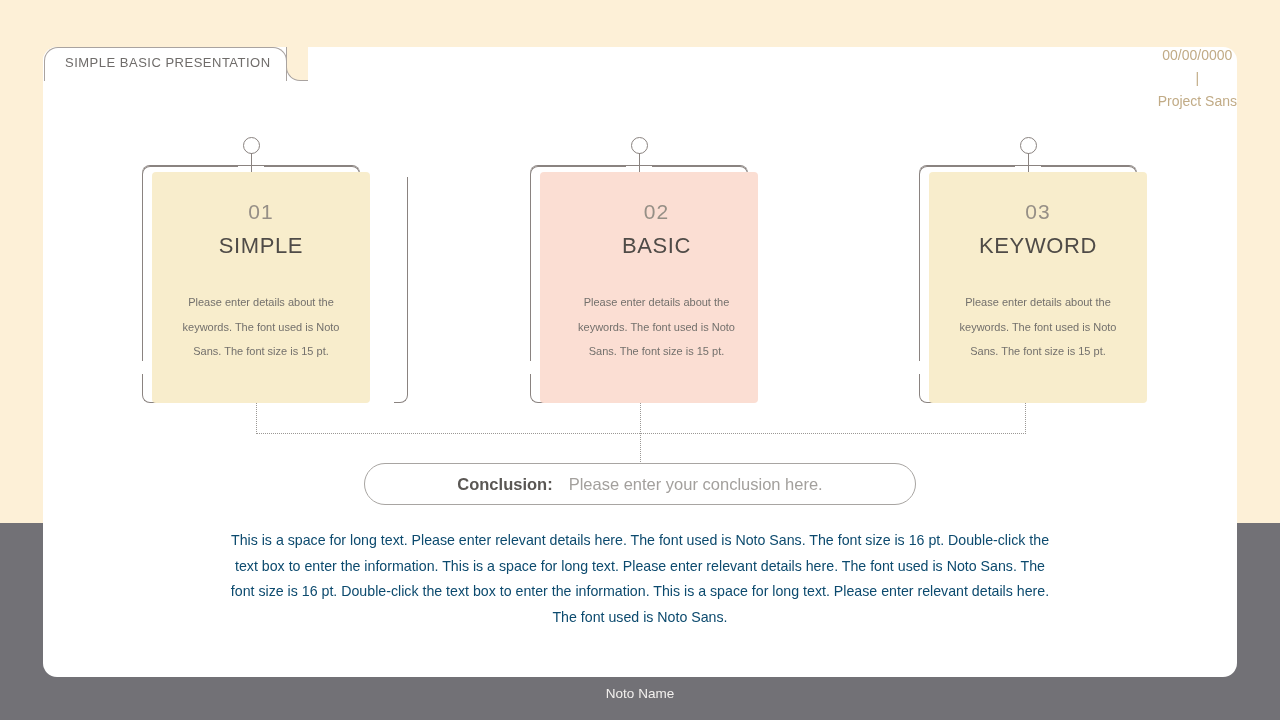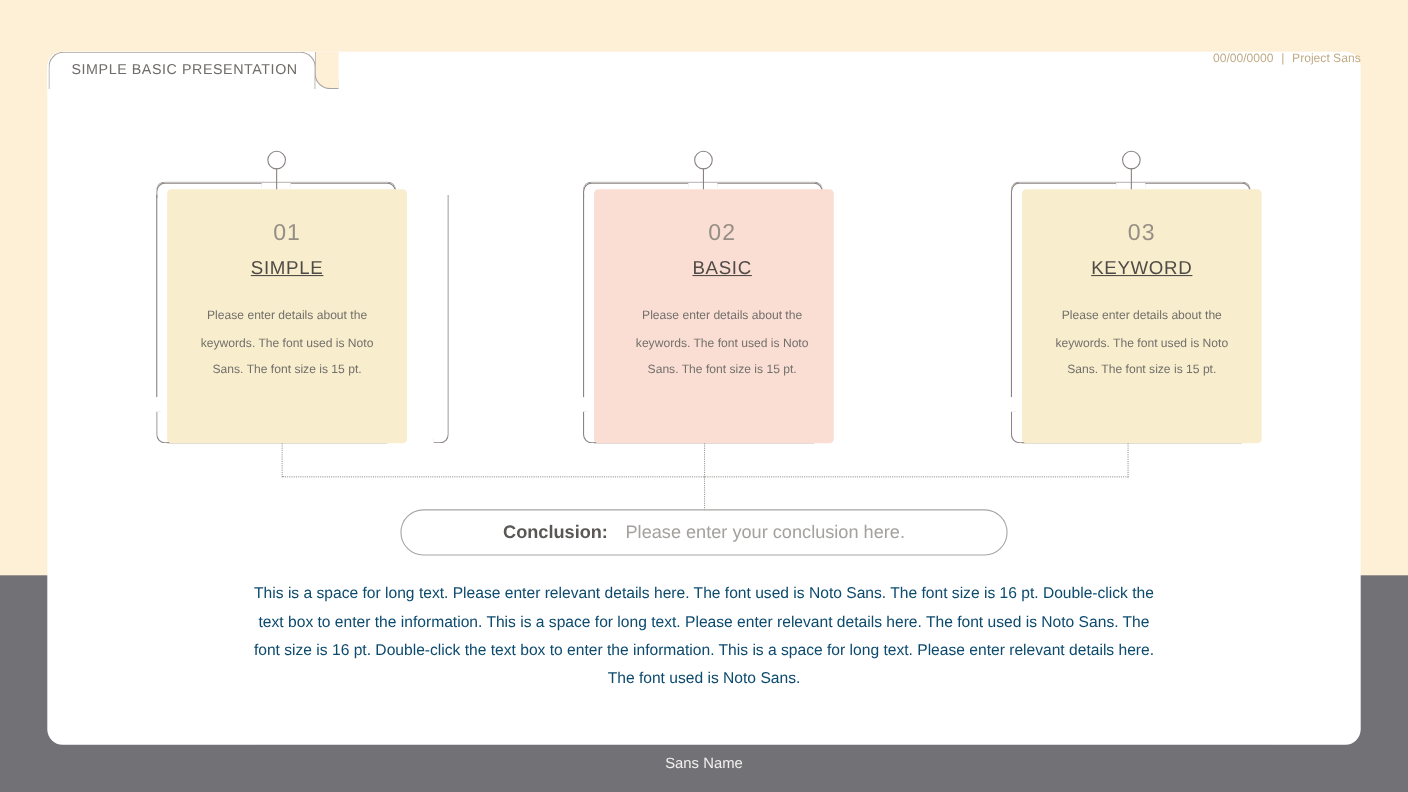--- a/index.html
+++ b/index.html
@@ -80,25 +80,26 @@
     border-top-right-radius: 14px;
     box-sizing: border-box;
   }
 
   
   .header-meta {
     position: absolute;
     right: 43px; top: 47px;
     height: 26px;
     display: flex;
-    align-items: flex-start;
+    align-items: center;
     gap: 7px;
-    font-size: 11px;
+    font-size: 14px;
     color: #c1ab86;
     white-space: nowrap;
+    flex-direction: column;
   }
   .header-sep { color: #c1ab86; }
 
   
   .card {
     position: absolute;
     top: 165px;
     width: 218px; height: 238px;
   }
   .card-1 { left: 142px; padding-left: 48px; }
@@ -174,26 +175,25 @@
   .fill-pink  { background: #fbded3; padding-left: 15px; }
 
   .card-num {
     font-size: 21px;
     color: #968f86;
     letter-spacing: 1px;
     line-height: 1;
     margin-bottom: 13px;
   }
   .card-title {
-    font-size: 17px;
+    font-size: 22px;
     color: #4f4b47;
     letter-spacing: 0.6px;
     line-height: 1;
-    margin-bottom: 23px;
-    text-decoration: underline;
+    margin-bottom: 33px;
   }
   .card-body {
     font-size: 11px;
     line-height: 24.5px;
     color: #73706c;
     text-align: center;
     width: 182px;
   }
 
   
@@ -355,13 +355,13 @@
 <div class="conn conn-h" style="left:256px; top:433px; width:770px;"></div>
 <div class="conn conn-v" style="left:640px; top:433px; height:31px;"></div>
 
 <div class="pill">
   <span class="pill-label">Conclusion:</span>
   <span class="pill-text">Please enter your conclusion here.</span>
 </div>
 
 <div class="longtext">This is a space for long text. Please enter relevant details here. The font used is Noto Sans. The font size is 16 pt. Double-click the text box to enter the information. This is a space for long text. Please enter relevant details here. The font used is Noto Sans. The font size is 16 pt. Double-click the text box to enter the information. This is a space for long text. Please enter relevant details here. The font used is Noto Sans.</div>
 
-<div class="footer">Sans Name</div>
+<div class="footer">Noto Name</div>
 
 </body></html>

